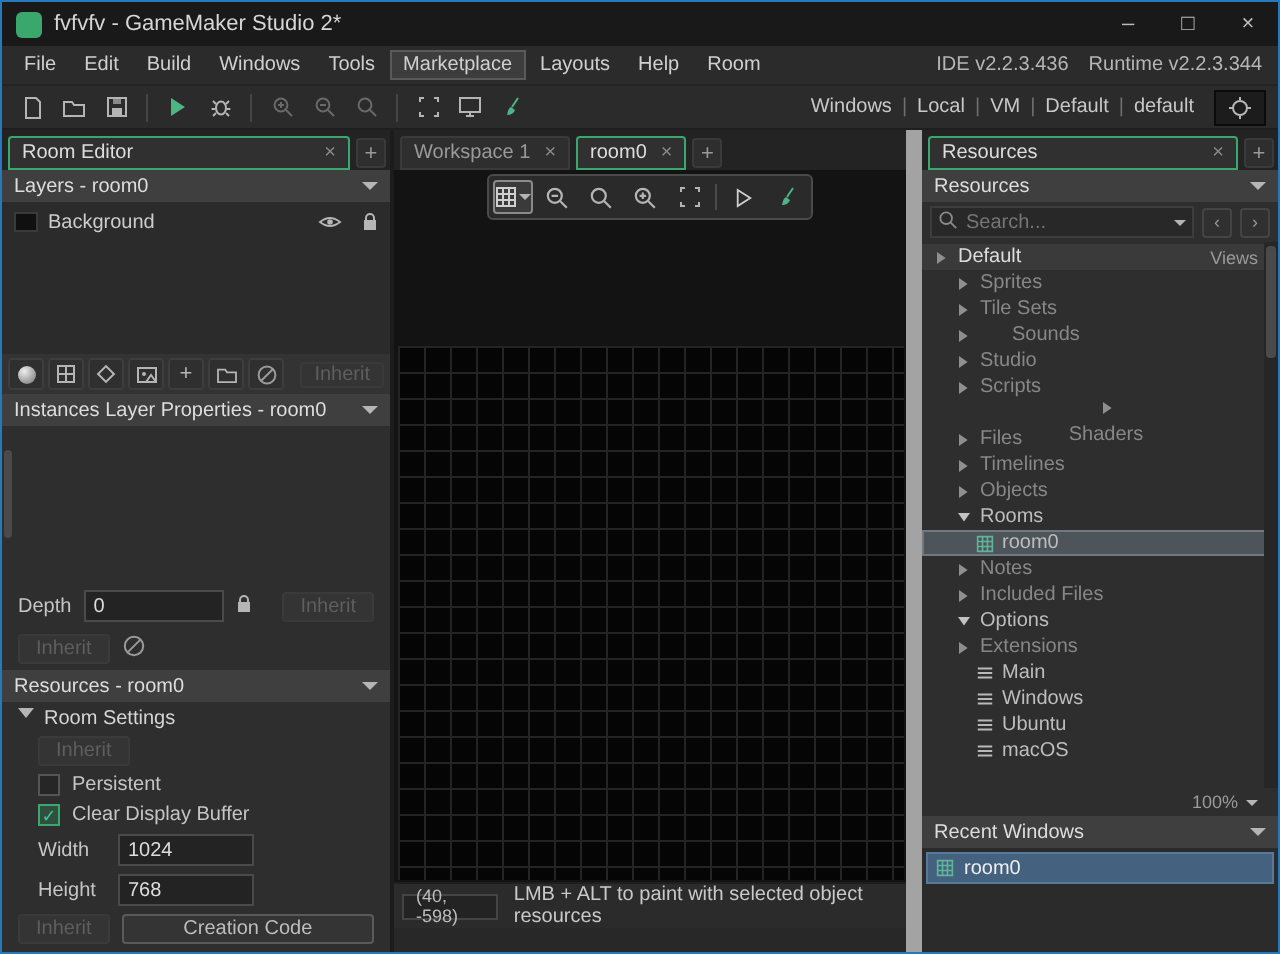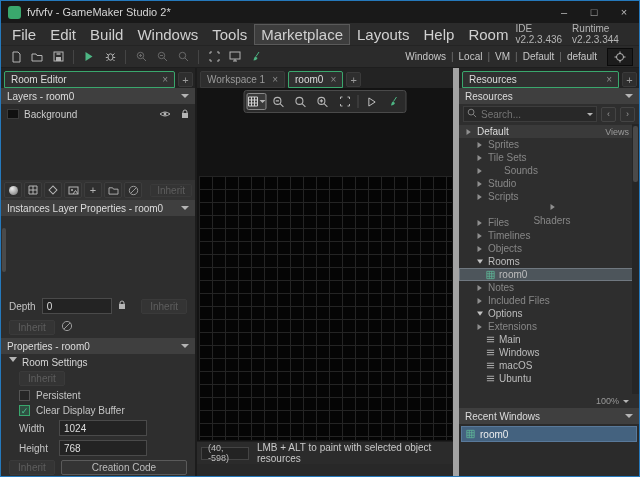--- a/index.html
+++ b/index.html
@@ -8,38 +8,38 @@
 
   
   .titlebar{flex:0 0 22px;background:#191919;display:flex;align-items:center;}
   .logo{width:13px;height:13px;margin:0 6px 0 7px;background:#3aa76d;border-radius:3px;}
   .title-text{font-size:11px;color:#d6d6d6;}
   .win-btns{margin-left:auto;display:flex;height:100%;}
   .win-btn{width:30px;display:flex;align-items:center;justify-content:center;color:#bbb;font-size:11px;}
 
   
   .menubar{flex:0 0 20px;background:#2b2b2b;display:flex;align-items:center;padding-left:4px;border-bottom:1px solid #242424;}
-  .menu-item{padding:2px 7px;color:#d0d0d0;font-size:15px;}
+  .menu-item{padding:2px 7px;color:#d0d0d0;font-size:10px;}
   .menu-item.active{background:#3d3d3d;border:1px solid #5a5a5a;padding:1px 6px;}
   .menu-right{margin-left:auto;padding-right:8px;color:#b5b5b5;font-size:10px;display:flex;gap:10px;}
 
   
   .toolbar{flex:0 0 22px;background:#2b2b2b;border-bottom:1px solid #1e1e1e;display:flex;align-items:center;padding:0 6px;gap:3px;}
   .tb-ico{width:18px;height:17px;display:flex;align-items:center;justify-content:center;}
   .tb-ico.dim{opacity:.45;}
   .tb-sep{width:1px;height:14px;background:#454545;margin:0 3px;}
   .tb-right{margin-left:auto;display:flex;align-items:center;gap:5px;color:#c8c8c8;font-size:10px;}
   .sep2{color:#6f6f6f;}
   .target-btn{width:26px;height:18px;background:#1c1c1c;border:1px solid #0b0b0b;display:flex;align-items:center;justify-content:center;margin-left:5px;}
 
   
   .main{flex:1;display:flex;min-height:0;}
   .left{flex:0 0 196px;background:#2e2e2e;display:flex;flex-direction:column;border-right:2px solid #1c1c1c;min-height:0;}
   .center{flex:1;display:flex;flex-direction:column;min-width:0;min-height:0;}
-  .right{flex:0 0 186px;background:#2e2e2e;display:flex;flex-direction:column;border-left:6px solid #a3a3a3;min-height:0;justify-content:space-between;}
+  .right{flex:0 0 186px;background:#2e2e2e;display:flex;flex-direction:column;border-left:8px solid #a3a3a3;min-height:0;justify-content:space-between;}
 
   
   .tabstrip{flex:0 0 20px;background:#232323;display:flex;align-items:flex-end;padding:2px 2px 0 3px;gap:3px;}
   .tab{height:17px;display:flex;align-items:center;gap:7px;padding:0 6px;background:#2e2e2e;border:1px solid #3a3a3a;font-size:10px;color:#9a9a9a;border-radius:2px 2px 0 0;white-space:nowrap;}
   .tab.active{border-color:#3aa76d;color:#ddd;background:#303030;}
   .tab .x{color:#8a8a8a;font-size:10px;}
   .newtab{width:15px;height:15px;background:#2e2e2e;border:1px solid #3a3a3a;color:#9a9a9a;display:flex;align-items:center;justify-content:center;font-size:11px;margin-bottom:1px;border-radius:2px;}
 
   
   .sect{flex:0 0 16px;background:#3f3f3f;display:flex;align-items:center;padding:0 6px;font-size:10px;color:#ddd;white-space:nowrap;overflow:hidden;}
@@ -53,21 +53,21 @@
   .layer-ctrl{width:15px;height:14px;display:flex;align-items:center;justify-content:center;}
   .sphere{width:10px;height:10px;border-radius:50%;background:radial-gradient(circle at 35% 30%,#eee,#6f6f6f);}
   .bgthumb{width:12px;height:10px;background:#101010;border:1px solid #3a3a3a;}
   .tools{flex:0 0 20px;background:#333;display:flex;align-items:center;gap:2px;padding:0 3px;}
   .tool-btn{width:18px;height:16px;border:1px solid #3d3d3d;background:#2f2f2f;display:flex;align-items:center;justify-content:center;border-radius:2px;}
   .btn{background:#343434;border:1px solid #464646;color:#bdbdbd;font-size:10px;padding:1px 8px;border-radius:2px;white-space:nowrap;}
   .btn.disabled{color:#5e5e5e;border-color:#3a3a3a;text-align:right;}
   .props-empty{flex:0 0 80px;background:#2e2e2e;position:relative;}
   .vscroll-thumb{position:absolute;left:1px;top:12px;width:4px;height:44px;background:#4a4a4a;border-radius:2px;}
   .frow{display:flex;align-items:center;gap:6px;padding:2px 8px;font-size:10px;color:#c5c5c5;}
-  .input{background:#232323;border:1px solid #4a4a4a;color:#ddd;font-size:10px;height:16px;padding:0 4px;width:88px;}
+  .input{background:#232323;border:1px solid #4a4a4a;color:#ddd;font-size:10px;height:16px;padding:0 4px;width:68px;}
   .input.sm{width:70px;}
   .cb{width:11px;height:11px;border:1px solid #555;background:#262626;display:inline-flex;align-items:center;justify-content:center;font-size:9px;color:#4cc08e;flex:0 0 11px;}
   .cb.checked{background:#2f4f41;border-color:#3aa76d;}
   .props-body{flex:1;background:#2e2e2e;display:flex;flex-direction:column;min-height:0;}
   .rs-row{display:flex;align-items:flex-start;gap:5px;padding:3px 8px 1px 8px;font-size:10px;color:#d5d5d5;}
   .tri-d{width:0;height:0;border-left:4px solid transparent;border-right:4px solid transparent;border-top:5px solid #b5b5b5;}
   .indent{padding-left:18px;}
 
   
   .canvas{flex:1;position:relative;background:#131313;min-height:0;overflow:hidden;}
@@ -317,21 +317,21 @@
 
       <div class="frow" style="flex:0 0 22px;">
         <span class="btn disabled">Inherit</span>
         <span><svg width="12" height="12" viewBox="0 0 12 12">
               <circle cx="6" cy="6" r="4.6" fill="none" stroke="#9a9a9a"></circle>
               <path d="M2.8 9.2 L9.2 2.8" stroke="#9a9a9a"></path>
             </svg></span>
       </div>
 
       <div class="sect">
-        <span>Properties - room0</span>
+        <span>Resources - room0</span>
         <span class="chev"></span>
       </div>
 
       <div class="props-body">
         <div class="rs-row">
           <span class="tri-d"></span>
           <span>Room Settings</span>
         </div>
         <div class="frow indent">
           <span class="btn disabled">Inherit</span>
@@ -601,29 +601,29 @@
               </svg>
             </span>
             <span class="tlabel">Windows</span>
           </div>
           <div class="tree-row" style="padding-left: 27px;">
             <span class="tico">
               <svg width="10" height="9" viewBox="0 0 10 9">
                 <path d="M1 2 h8 M1 4.5 h8 M1 7 h8" stroke="#b9b9b9"></path>
               </svg>
             </span>
-            <span class="tlabel">macOS</span>
+            <span class="tlabel">Ubuntu</span>
           </div>
           <div class="tree-row" style="padding-left: 27px;">
             <span class="tico">
               <svg width="10" height="9" viewBox="0 0 10 9">
                 <path d="M1 2 h8 M1 4.5 h8 M1 7 h8" stroke="#b9b9b9"></path>
               </svg>
             </span>
-            <span class="tlabel">Ubuntu</span>
+            <span class="tlabel">macOS</span>
           </div>
         </div>
 
       <div class="zoom-row">
         <span>100%</span>
         <span class="caret"></span>
       </div>
 
       <div class="sect">
         <span>Recent Windows</span>

